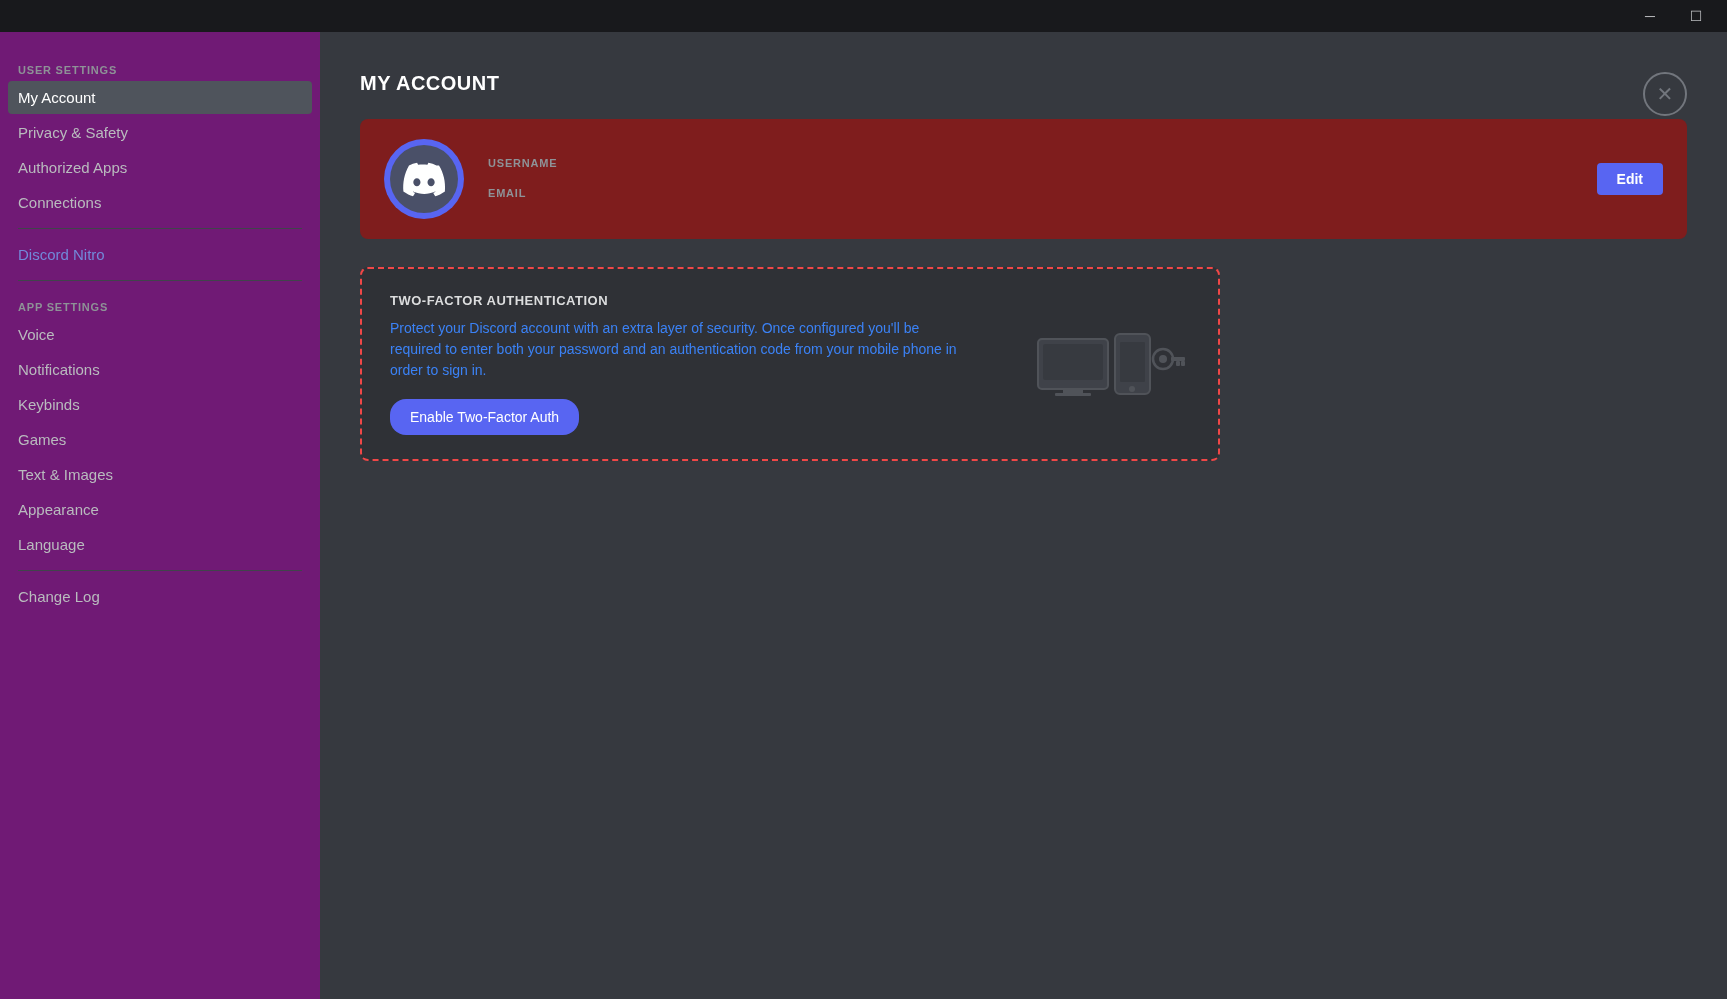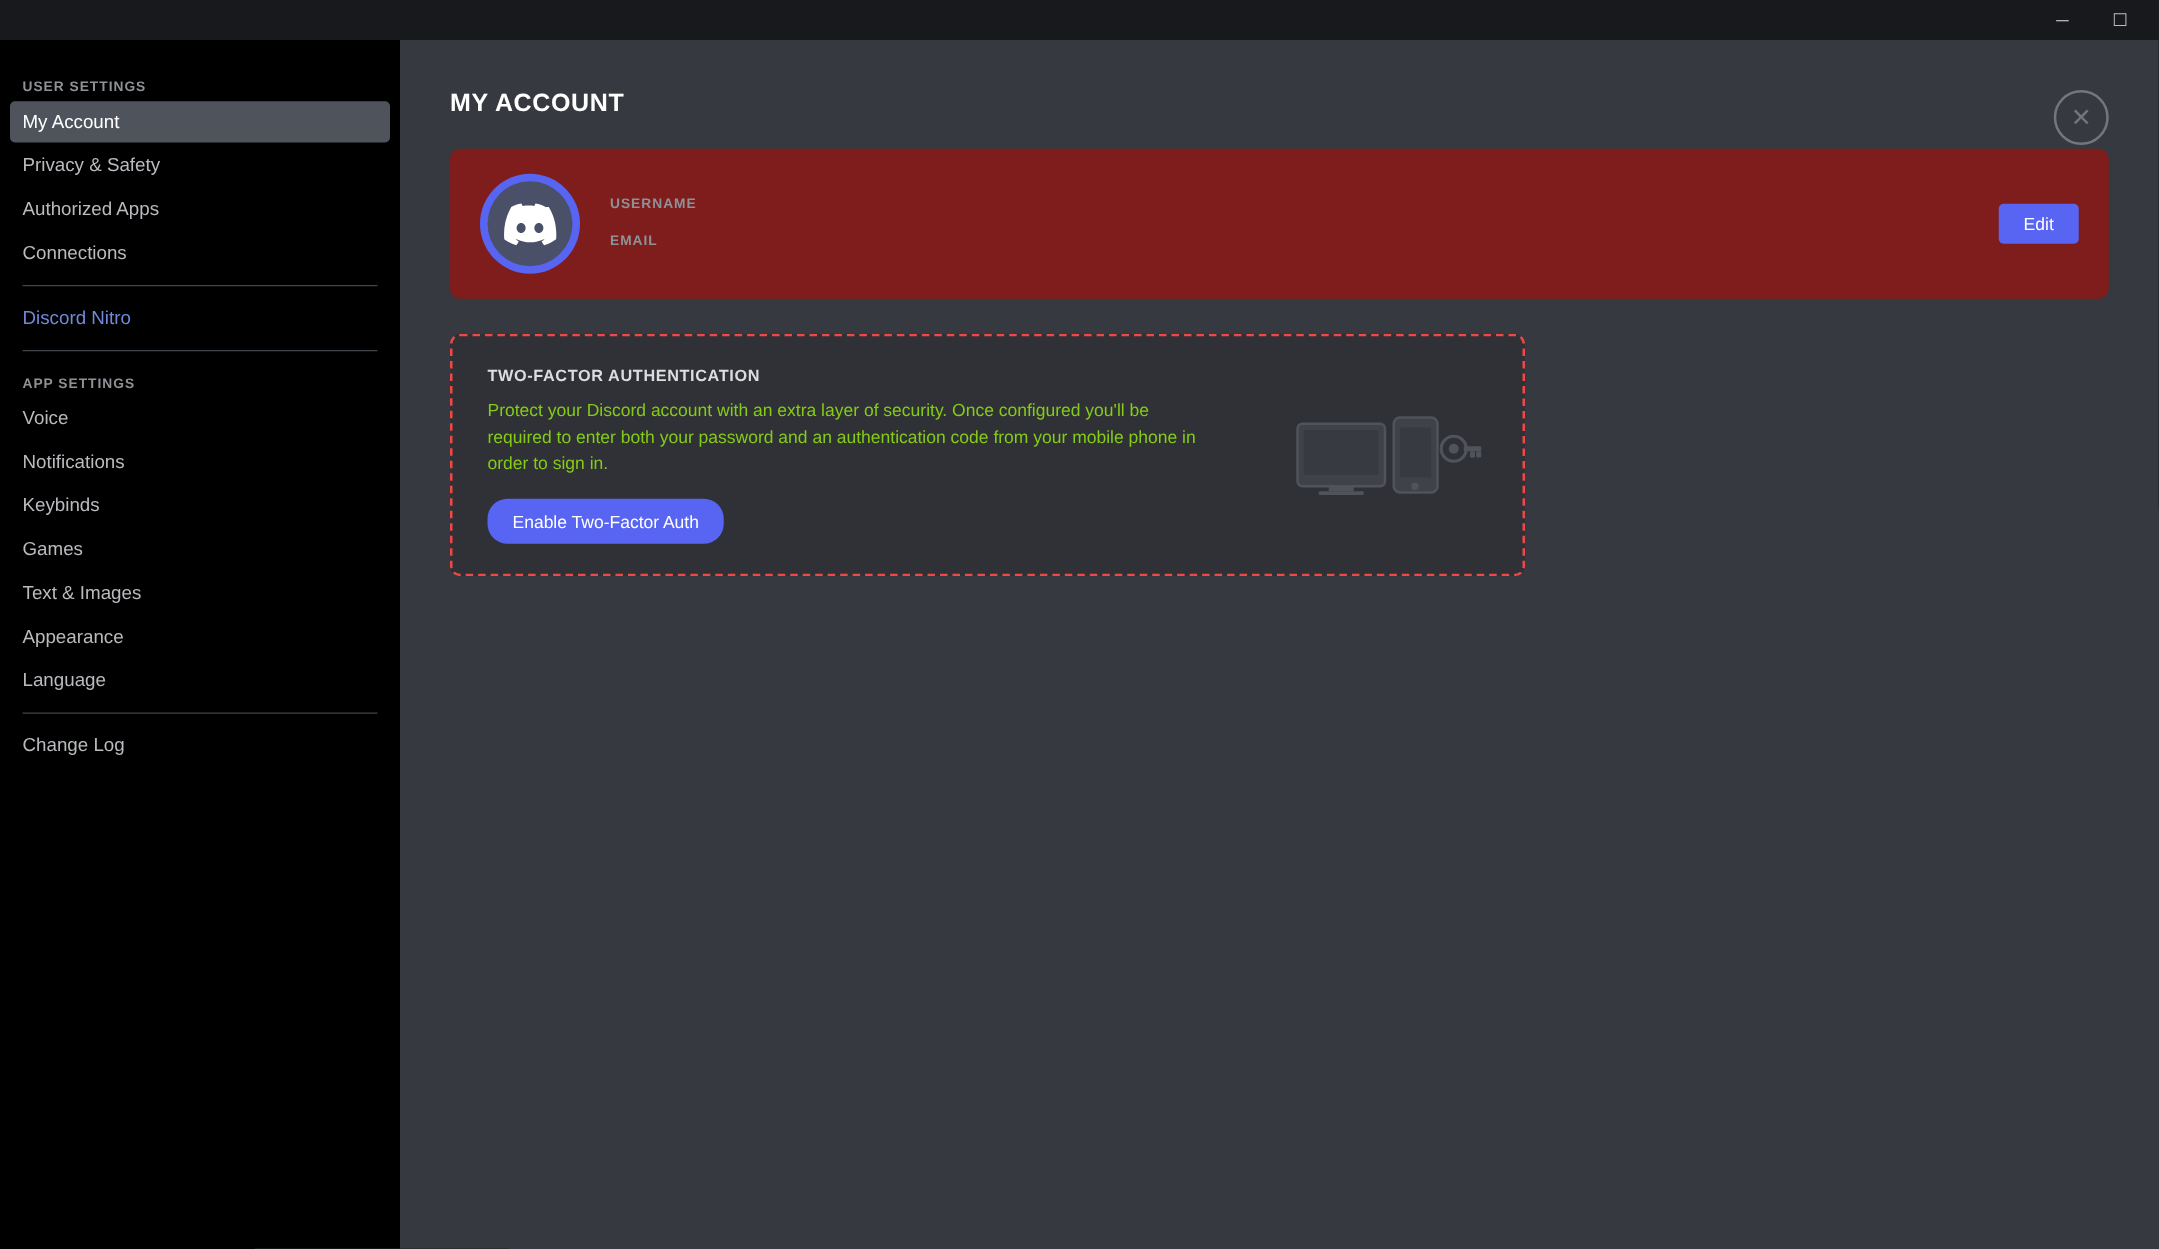--- a/index.html
+++ b/index.html
@@ -40,21 +40,21 @@
     
     .main-layout {
       display: flex;
       flex: 1;
       overflow: hidden;
     }
 
     
     .sidebar {
       width: 320px;
-      background: #000000;
+      background: #701a75;
       padding: 20px 8px;
       overflow-y: auto;
       flex-shrink: 0;
       display: flex;
       flex-direction: column;
     }
     .sidebar-section-label {
       font-size: 11px;
       font-weight: 700;
       color: #8e9297;
@@ -153,21 +153,21 @@
       color: #dcddde;
       font-size: 15px;
     }
     .edit-btn {
       background: #5865f2;
       color: #ffffff;
       border: none;
       border-radius: 4px;
       padding: 8px 20px;
       font-size: 14px;
-      font-weight: 400;
+      font-weight: 700;
       cursor: pointer;
       position: absolute;
       right: 24px;
       top: 50%;
       transform: translateY(-50%);
     }
 
     
     .tfa-section {
       border: 2px dashed #f04747;
@@ -186,21 +186,21 @@
     .tfa-title {
       font-size: 13px;
       font-weight: 700;
       color: #dcddde;
       letter-spacing: 0.5px;
       text-transform: uppercase;
       margin-bottom: 10px;
     }
     .tfa-description {
       font-size: 14px;
-      color: #84cc16;
+      color: #3b82f6;
       line-height: 1.5;
       max-width: 580px;
       margin-bottom: 18px;
     }
     .tfa-btn {
       background: #5865f2;
       color: #ffffff;
       border: none;
       border-radius: 16px;
       padding: 10px 20px;

